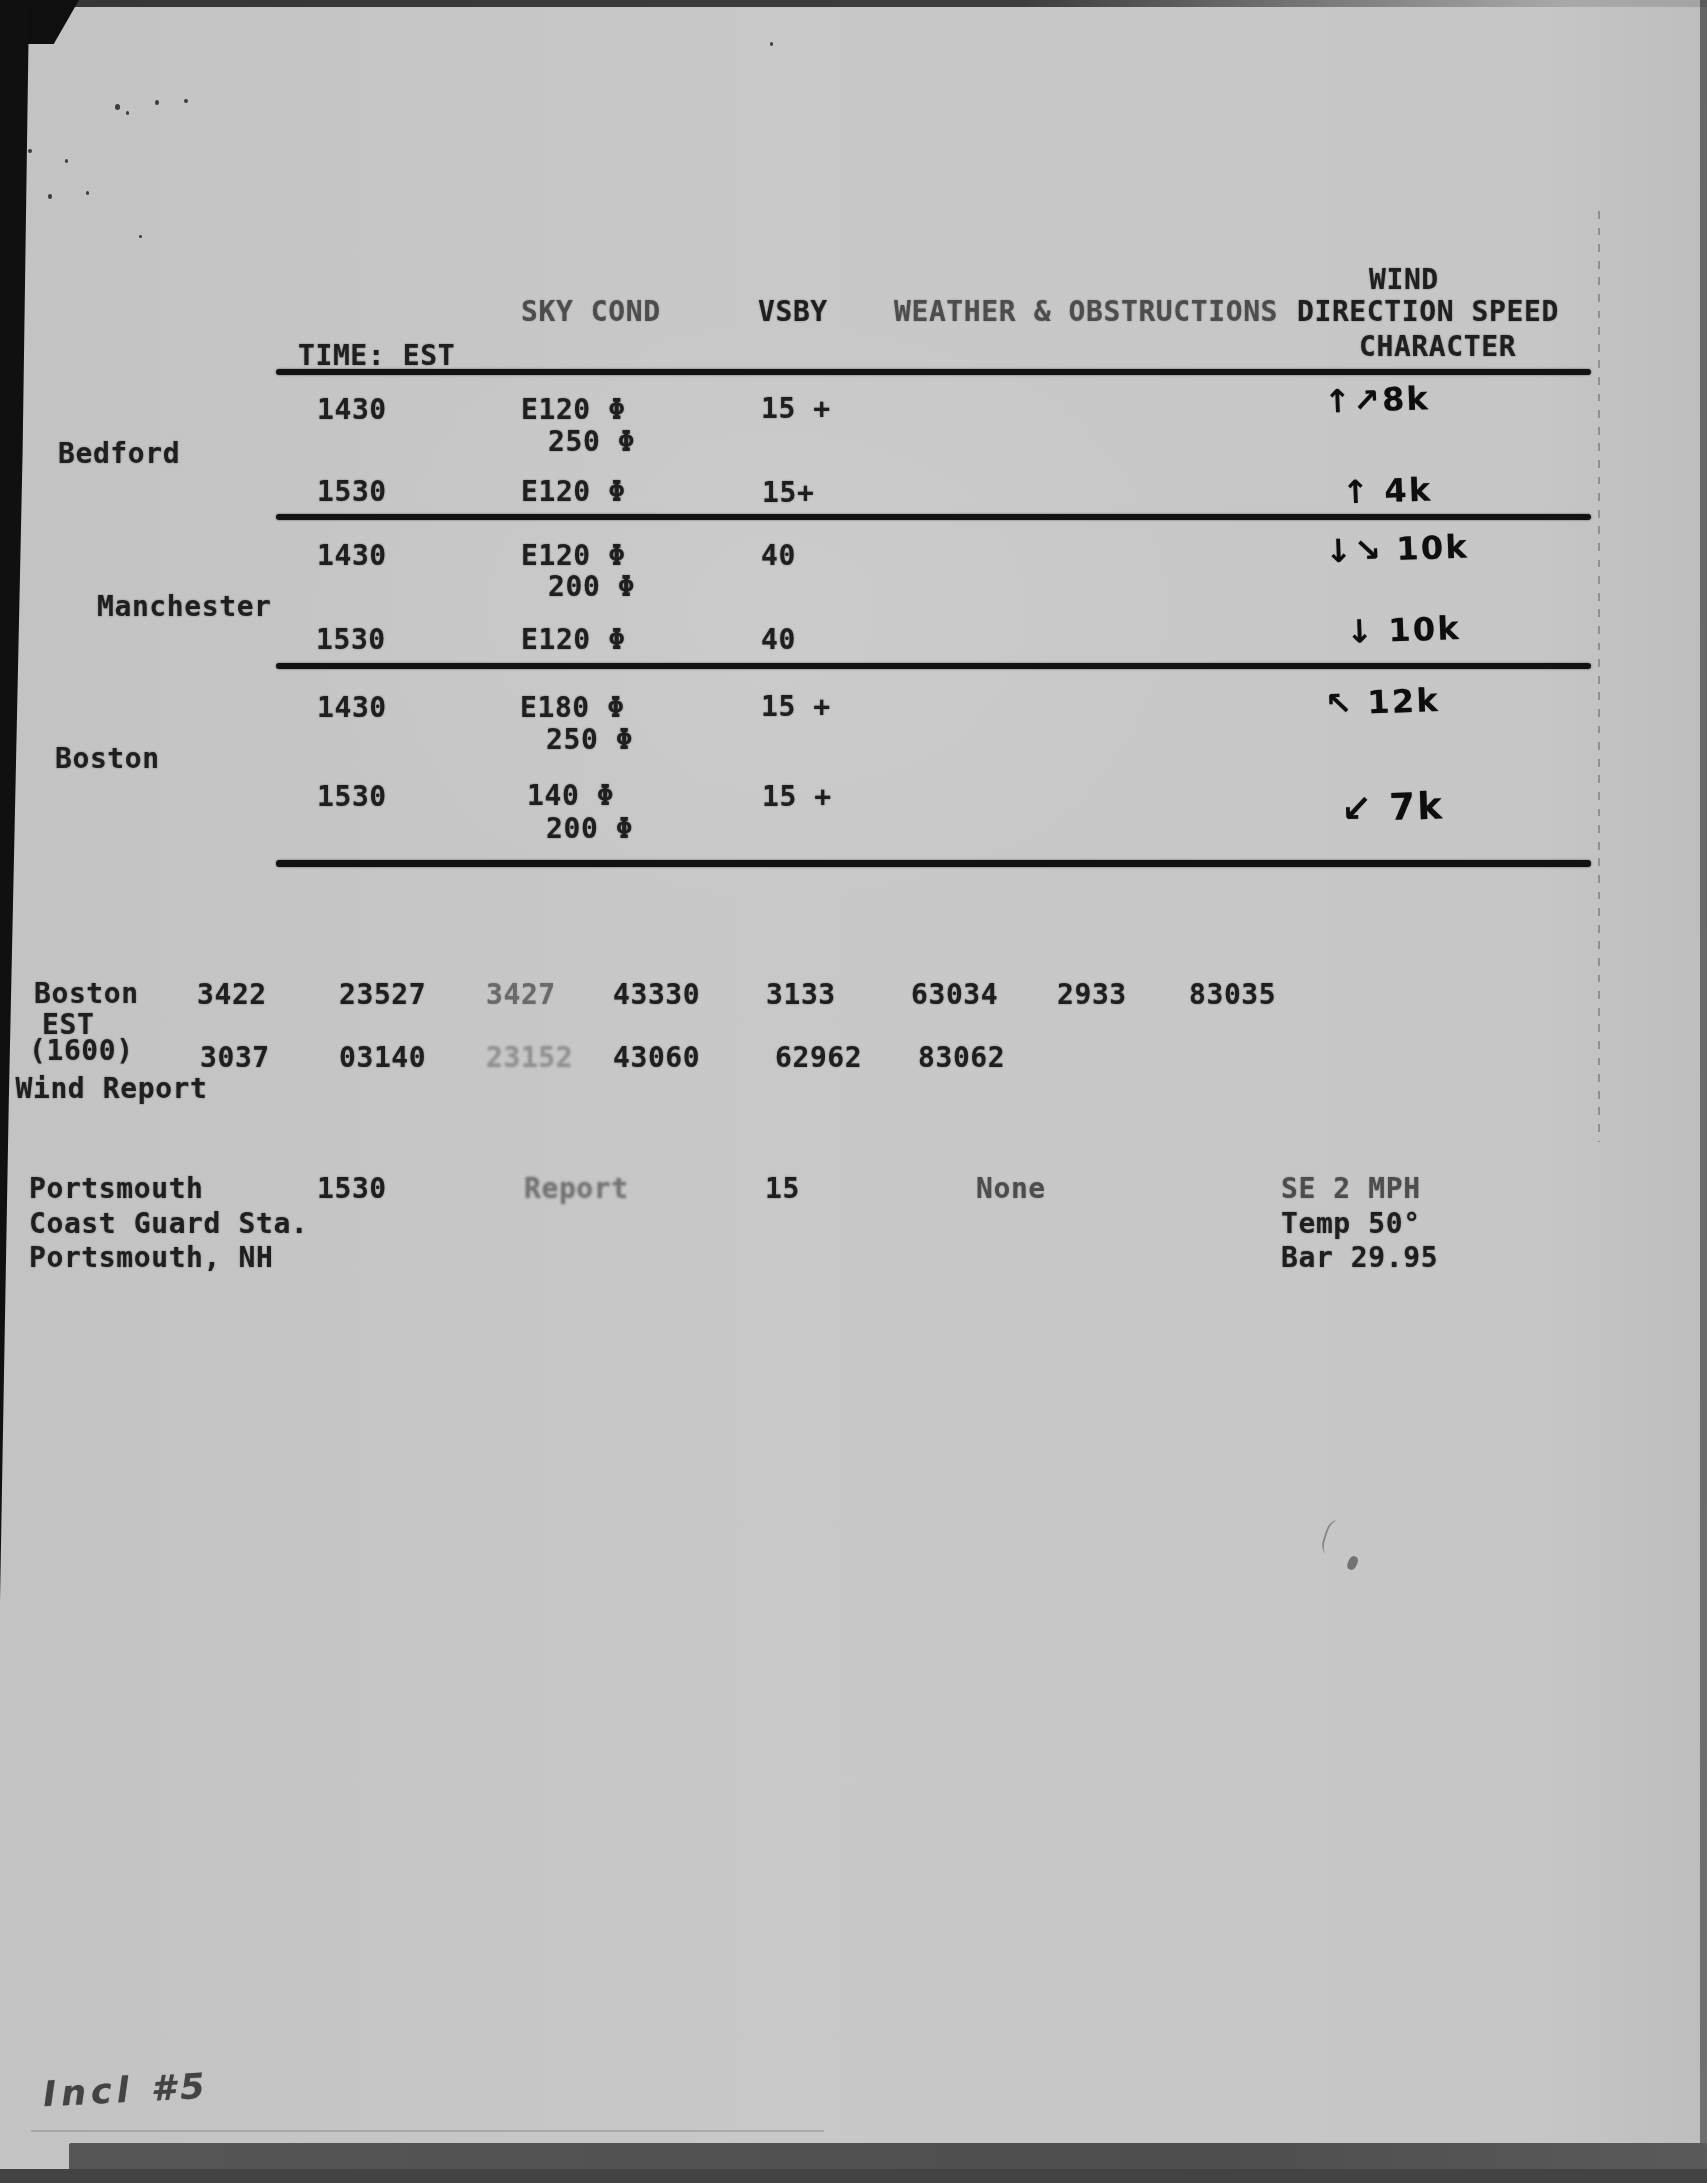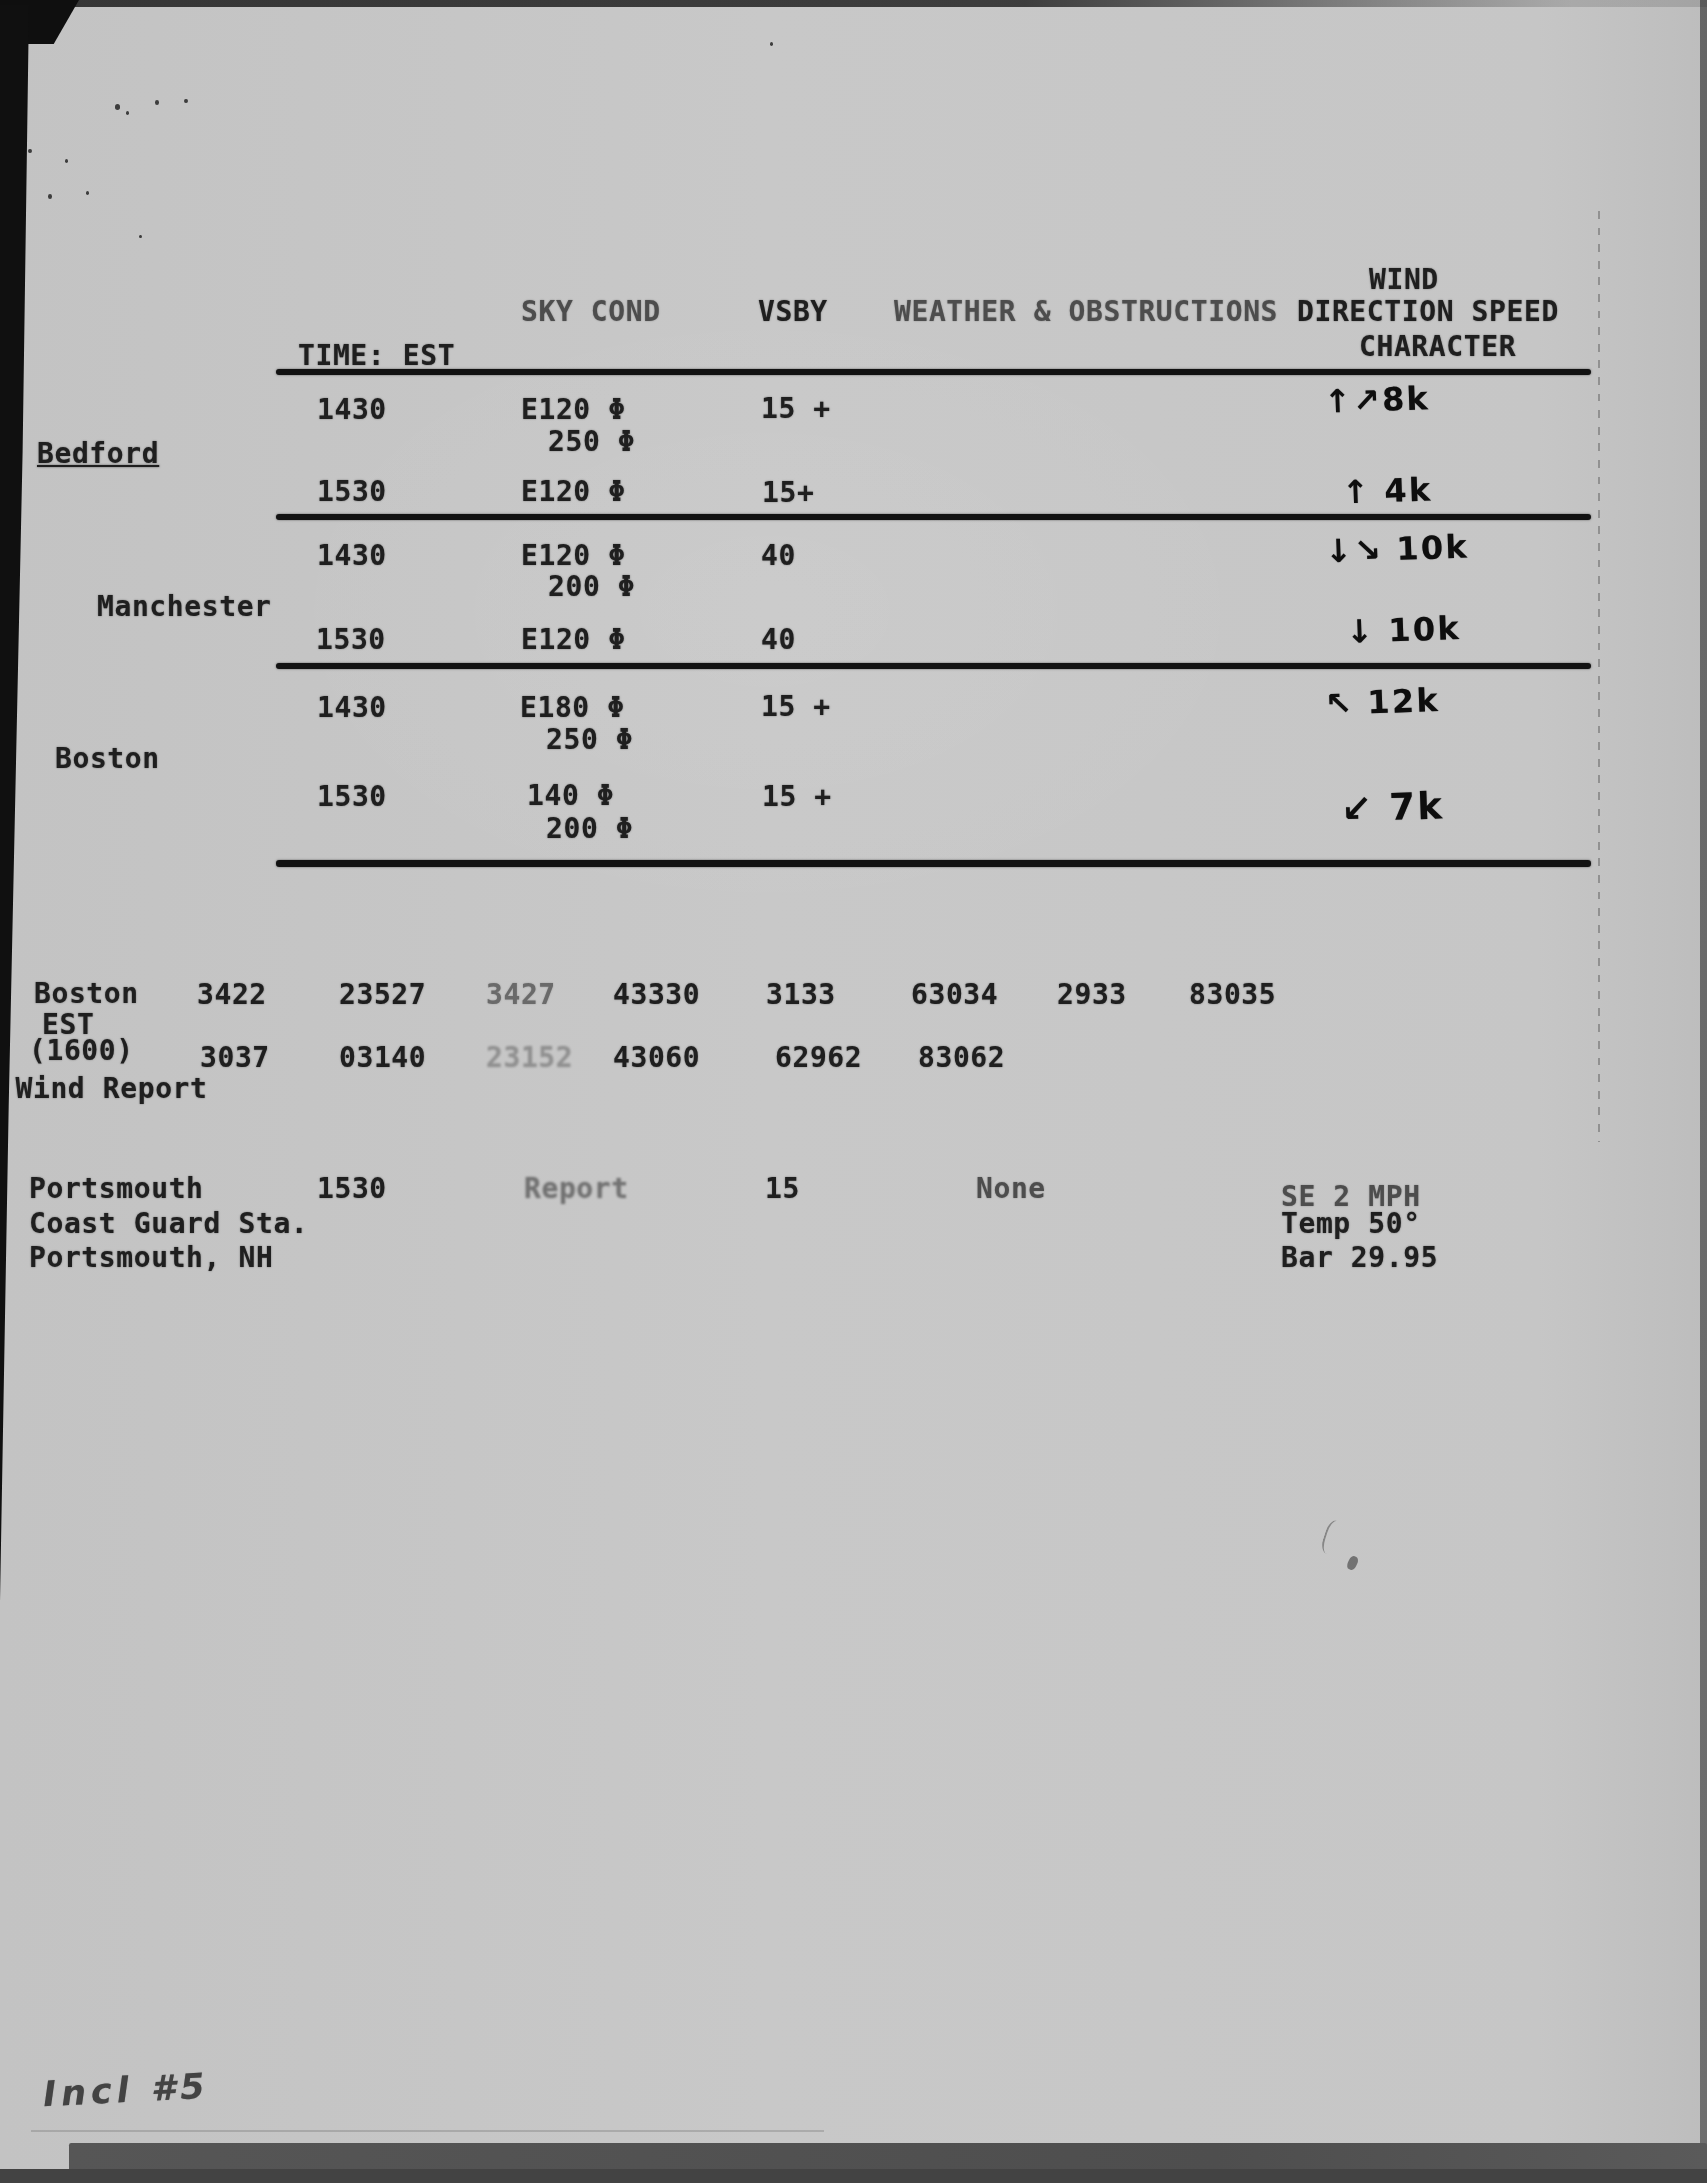--- a/index.html
+++ b/index.html
@@ -77,21 +77,21 @@
   <div class="t soft" style="left:894px;top:297px;">WEATHER &amp; OBSTRUCTIONS</div>
   <div class="t" style="left:1297px;top:297px;">DIRECTION SPEED</div>
   <div class="t" style="left:1359px;top:332px;">CHARACTER</div>
   <div class="rule" style="left:276px;top:369px;width:1315px;height:5.5px;"></div>
 
   <div class="t" style="left:317px;top:395px;">1430</div>
   <div class="t" style="left:521px;top:395px;">E120 Φ</div>
   <div class="t" style="left:761px;top:394px;">15 +</div>
   <div class="hw" style="left:1324px;top:384px;">↑↗8k</div>
   <div class="t" style="left:548px;top:427px;">250 Φ</div>
-  <div class="t" style="left:37px;top:439px;text-decoration:underline;">Bedford</div>
+  <div class="t" style="left:58px;top:439px;">Bedford</div>
   <div class="t" style="left:317px;top:477px;">1530</div>
   <div class="t" style="left:521px;top:477px;">E120 Φ</div>
   <div class="t" style="left:762px;top:478px;">15+</div>
   <div class="hw" style="left:1342px;top:475px;">↑ 4k</div>
   <div class="rule" style="left:276px;top:514px;width:1315px;height:6.1px;"></div>
 
   <div class="t" style="left:317px;top:541px;">1430</div>
   <div class="t" style="left:521px;top:541px;">E120 Φ</div>
   <div class="t" style="left:761px;top:541px;">40</div>
   <div class="hw" style="left:1325px;top:533px;">↓↘ 10k</div>
@@ -133,21 +133,21 @@
   <div class="t" style="left:613px;top:1043px;">43060</div>
   <div class="t" style="left:775px;top:1043px;">62962</div>
   <div class="t" style="left:918px;top:1043px;">83062</div>
   <div class="t" style="left:15.5px;top:1074px;">Wind Report</div>
 
   <div class="t" style="left:29px;top:1174px;">Portsmouth</div>
   <div class="t" style="left:317px;top:1174px;">1530</div>
   <div class="t fadedC" style="left:524px;top:1174px;">Report</div>
   <div class="t" style="left:765px;top:1174px;">15</div>
   <div class="t soft" style="left:976px;top:1174px;">None</div>
-  <div class="t soft" style="left:1281px;top:1174px;margin-top:8px;">SE 2 MPH</div>
+  <div class="t soft" style="left:1281px;top:1174px;">SE 2 MPH</div>
   <div class="t" style="left:29px;top:1209px;">Coast Guard Sta.</div>
   <div class="t" style="left:1281px;top:1209px;">Temp 50°</div>
   <div class="t" style="left:29px;top:1243px;">Portsmouth, NH</div>
   <div class="t" style="left:1281px;top:1243px;">Bar 29.95</div>
 
   <div class="hw-pencil" style="left:43px;top:2073px;">Incl #5</div>
 
 </div>
 
 

